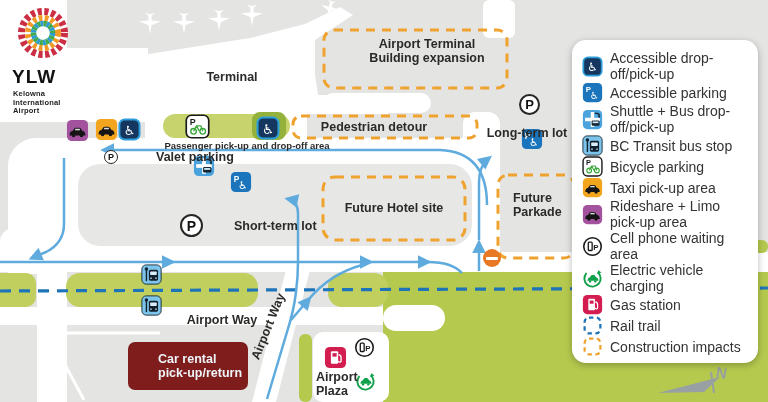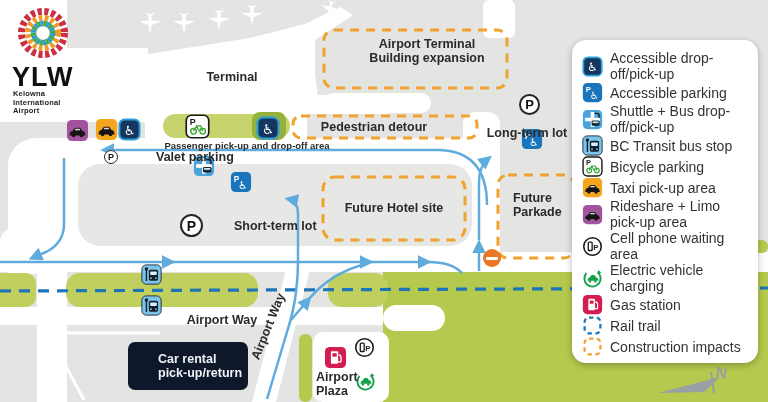--- a/index.html
+++ b/index.html
@@ -14,23 +14,23 @@
            display:flex;align-items:center;justify-content:center;font-weight:bold;color:#111;box-sizing:border-box;}
   .noentry{position:absolute;width:18px;height:18px;border-radius:50%;background:#e87824;}
   .noentry::after{content:"";position:absolute;left:3px;top:7.5px;width:12px;height:3px;background:#fff;border-radius:1px;}
   .legend{position:absolute;left:572px;top:40px;width:186px;height:323px;background:#fff;border-radius:14px;
           box-shadow:0 2px 7px rgba(0,0,0,.28);padding:10px 8px 10px 10px;box-sizing:border-box;
           display:flex;flex-direction:column;justify-content:space-between;}
   .lrow{display:flex;align-items:center;gap:7px;}
   .lrow span{font-size:14px;color:#333;}
   .lg-ic{width:21px;height:21px;flex:0 0 21px;}
   .logo{position:absolute;left:8px;top:6px;width:110px;}
-  .logo .code{font-size:27px;font-weight:bold;letter-spacing:1px;color:#111;line-height:26px;margin-left:4px;}
+  .logo .code{font-size:19px;font-weight:bold;letter-spacing:1px;color:#111;line-height:26px;margin-left:4px;}
   .logo .nm{font-size:7.5px;font-weight:bold;color:#222;line-height:8.5px;margin-left:5px;letter-spacing:.2px;}
-  .carrental{position:absolute;left:128px;top:342px;width:120px;height:48px;background:#0f172a;border-radius:7px;
+  .carrental{position:absolute;left:128px;top:342px;width:120px;height:48px;background:#7f1d1d;border-radius:7px;
              display:flex;flex-direction:column;justify-content:center;padding-left:30px;box-sizing:border-box;}
   .carrental div{color:#edf4f8;font-weight:bold;font-size:12.5px;line-height:14px;}
   .north{position:absolute;left:716px;top:364px;font-size:15px;font-weight:bold;color:#98a0a3;transform:rotate(10deg);}
 </style>
 </head>
 <body>
 
 <div class="stage">
 
   <svg class="base" width="768" height="402" viewBox="0 0 768 402">

